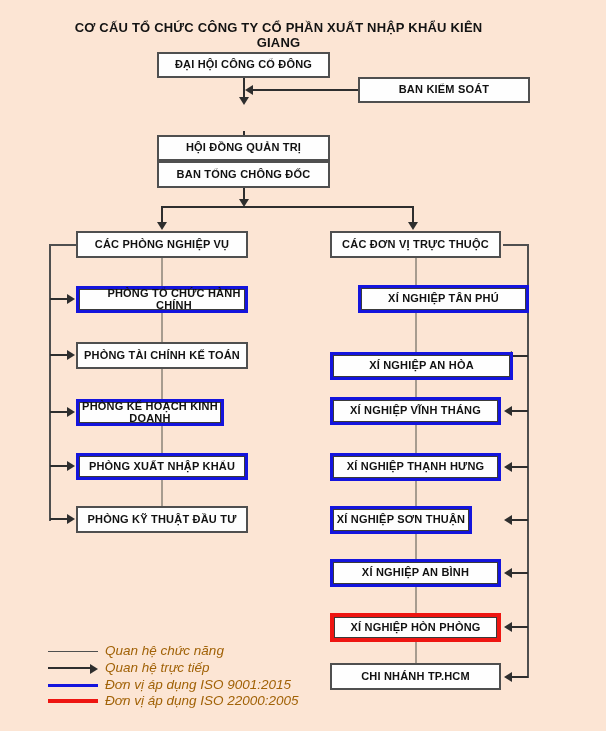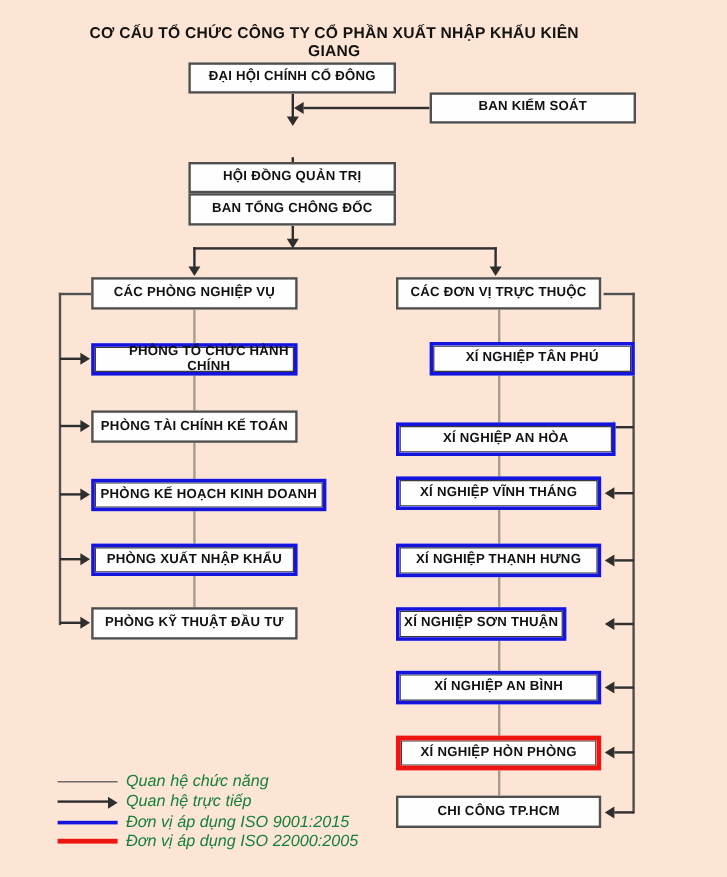--- a/index.html
+++ b/index.html
@@ -25,33 +25,33 @@
   .ln{position:absolute;background:#2e2e2e;z-index:1;}
   .ln.rail{background:#4f4f4f;}
   .ln.func{background:#a79c8f;z-index:0;}
   .ah{position:absolute;width:0;height:0;z-index:2;}
   .ah.down{border-left:5px solid transparent;border-right:5px solid transparent;border-top:8px solid #2e2e2e;}
   .ah.left{border-top:5px solid transparent;border-bottom:5px solid transparent;border-right:8px solid #2e2e2e;}
   .ah.right{border-top:5px solid transparent;border-bottom:5px solid transparent;border-left:8px solid #2e2e2e;}
 
   
   .legend-label{
-    position:absolute;left:105px;font-size:13.5px;font-style:italic;color:#15803d;
+    position:absolute;left:105px;font-size:13.5px;font-style:italic;color:#a16207;
     white-space:nowrap;z-index:3;
   }
   .lg-line{position:absolute;z-index:2;}
 </style>
 </head>
 <body>
 
 <div class="stage">
 
   <div class="title">CƠ CẤU TỔ CHỨC CÔNG TY CỔ PHẦN XUẤT NHẬP KHẨU KIÊN GIANG</div>
 
-  <div class="obox" style="left:157px;top:52px;width:173px;height:26px;">ĐẠI HỘI CHÍNH CỔ ĐÔNG</div>
+  <div class="obox" style="left:157px;top:52px;width:173px;height:26px;">ĐẠI HỘI CÔNG CỔ ĐÔNG</div>
   <div class="obox" style="left:358px;top:77px;width:172px;height:26px;">BAN KIỂM SOÁT</div>
   <div class="obox" style="left:157px;top:105px;width:173px;height:26px;margin-top:30px;">HỘI ĐỒNG QUẢN TRỊ</div>
   <div class="obox" style="left:157px;top:161px;width:173px;height:27px;">BAN TỔNG CHÔNG ĐỐC</div>
 
   <div class="ln" style="left:243px;top:78px;width:2px;height:20px;"></div>
   <div class="ah down" style="left:239px;top:97px;"></div>
   <div class="ln" style="left:253px;top:89px;width:105px;height:2px;"></div>
   <div class="ah left" style="left:245px;top:85px;"></div>
   <div class="ln" style="left:243px;top:131px;width:2px;height:22px;"></div>
   <div class="ah down" style="left:239px;top:152px;"></div>
@@ -70,21 +70,21 @@
   <div class="ln rail" style="left:49px;top:244px;width:27px;height:2px;"></div>
   <div class="ln rail" style="left:49px;top:244px;width:2px;height:277px;"></div>
   <div class="ln rail" style="left:503px;top:244px;width:26px;height:2px;"></div>
   <div class="ln rail" style="left:527px;top:244px;width:2px;height:434px;"></div>
 
   <div class="ln func" style="left:161px;top:258px;width:2px;height:249px;"></div>
   <div class="ln func" style="left:415px;top:258px;width:2px;height:405px;"></div>
 
   <div class="obox iso9001" style="left:76px;top:286px;width:172px;height:27px;padding-left:24px;">PHÒNG TỔ CHỨC HÀNH CHÍNH</div>
   <div class="obox" style="left:76px;top:342px;width:172px;height:27px;">PHÒNG TÀI CHÍNH KẾ TOÁN</div>
-  <div class="obox iso9001" style="left:76px;top:399px;width:196px;height:27px;">PHÒNG KẾ HOẠCH KINH DOANH</div>
+  <div class="obox iso9001" style="left:76px;top:399px;width:148px;height:27px;">PHÒNG KẾ HOẠCH KINH DOANH</div>
   <div class="obox iso9001" style="left:76px;top:453px;width:172px;height:27px;">PHÒNG XUẤT NHẬP KHẨU</div>
   <div class="obox" style="left:76px;top:506px;width:172px;height:27px;">PHÒNG KỸ THUẬT ĐẦU TƯ</div>
 
   <div class="ln" style="left:50px;top:298px;width:18px;height:2px;"></div>
   <div class="ah right" style="left:67px;top:294px;"></div>
   <div class="ln" style="left:50px;top:354px;width:18px;height:2px;"></div>
   <div class="ah right" style="left:67px;top:350px;"></div>
   <div class="ln" style="left:50px;top:411px;width:18px;height:2px;"></div>
   <div class="ah right" style="left:67px;top:407px;"></div>
   <div class="ln" style="left:50px;top:465px;width:18px;height:2px;"></div>
@@ -92,21 +92,21 @@
   <div class="ln" style="left:50px;top:518px;width:18px;height:2px;"></div>
   <div class="ah right" style="left:67px;top:514px;"></div>
 
   <div class="obox iso9001" style="left:330px;top:285px;width:171px;height:28px;margin-left:28px;">XÍ NGHIỆP TÂN PHÚ</div>
   <div class="obox iso9001" style="left:330px;top:352px;width:183px;height:28px;">XÍ NGHIỆP AN HÒA</div>
   <div class="obox iso9001" style="left:330px;top:397px;width:171px;height:28px;">XÍ NGHIỆP VĨNH THÁNG</div>
   <div class="obox iso9001" style="left:330px;top:453px;width:171px;height:28px;">XÍ NGHIỆP THẠNH HƯNG</div>
   <div class="obox iso9001" style="left:330px;top:506px;width:142px;height:28px;">XÍ NGHIỆP SƠN THUẬN</div>
   <div class="obox iso9001" style="left:330px;top:559px;width:171px;height:28px;">XÍ NGHIỆP AN BÌNH</div>
   <div class="obox iso22000" style="left:330px;top:613px;width:171px;height:29px;">XÍ NGHIỆP HÒN PHÒNG</div>
-  <div class="obox" style="left:330px;top:663px;width:171px;height:27px;">CHI CÔNG TP.HCM</div>
+  <div class="obox" style="left:330px;top:663px;width:171px;height:27px;">CHI NHÁNH TP.HCM</div>
 
   <div class="ln" style="left:512px;top:298px;width:16px;height:2px;"></div>
   <div class="ah left" style="left:504px;top:294px;"></div>
   <div class="ln" style="left:512px;top:355px;width:16px;height:2px;"></div>
   <div class="ah left" style="left:504px;top:351px;"></div>
   <div class="ln" style="left:512px;top:410px;width:16px;height:2px;"></div>
   <div class="ah left" style="left:504px;top:406px;"></div>
   <div class="ln" style="left:512px;top:466px;width:16px;height:2px;"></div>
   <div class="ah left" style="left:504px;top:462px;"></div>
   <div class="ln" style="left:512px;top:519px;width:16px;height:2px;"></div>

